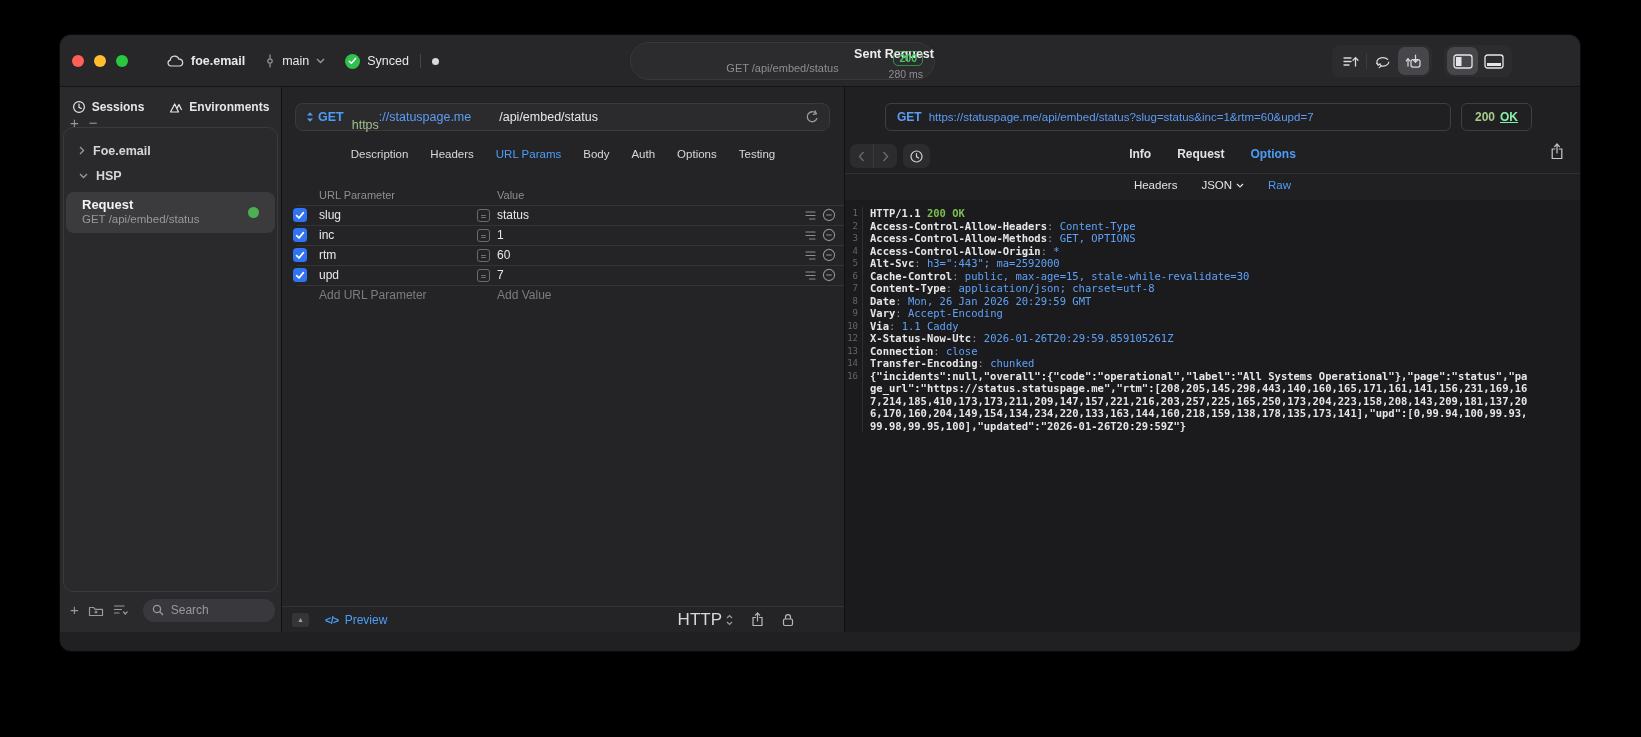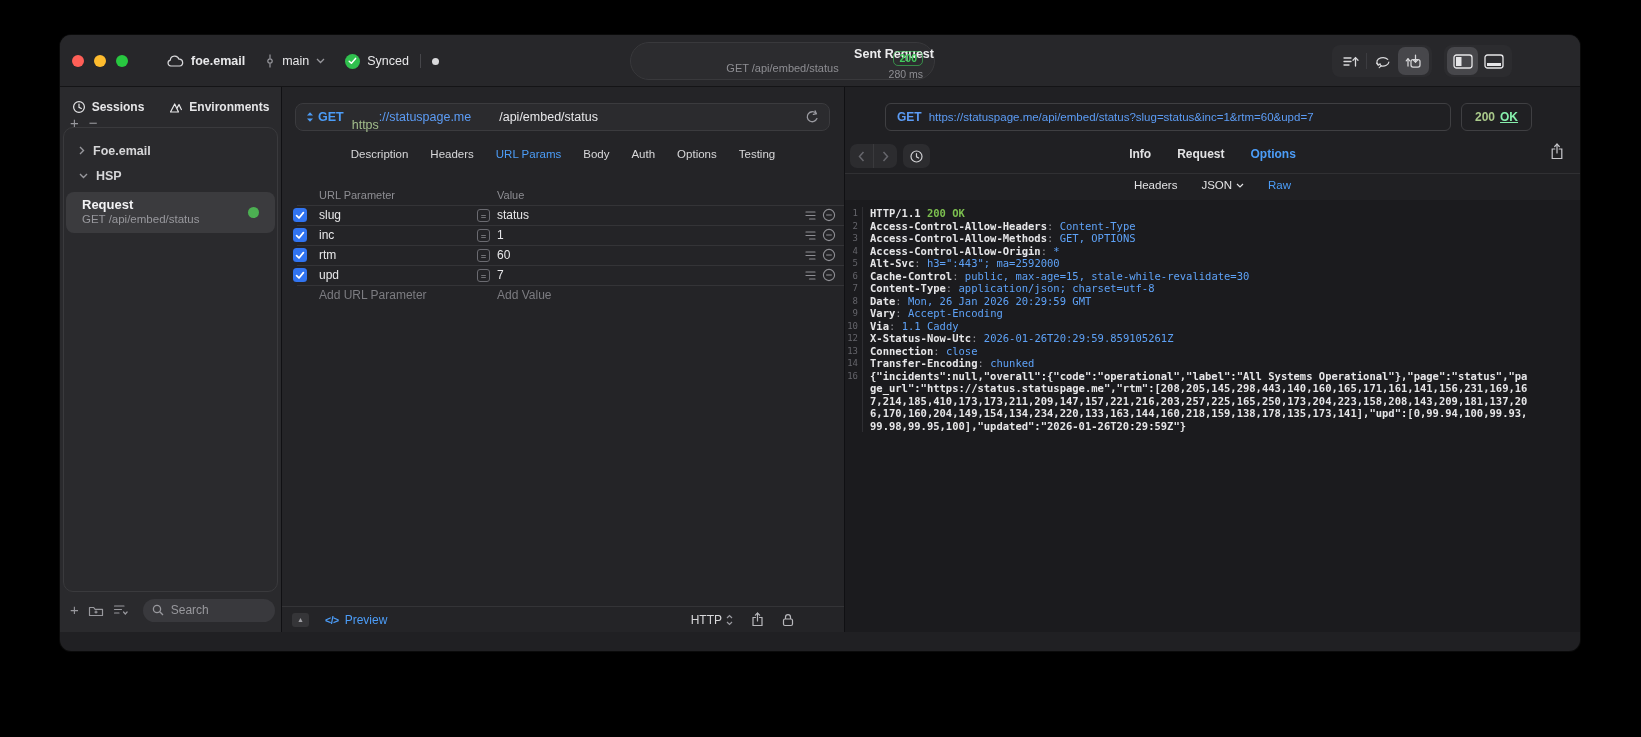--- a/index.html
+++ b/index.html
@@ -80,21 +80,21 @@
   .p-row .pval { position:absolute; left:215px; line-height:20px; }
   .p-row .ric1 { position:absolute; right:27px; top:4px; display:flex; }
   .p-row .ric2 { position:absolute; right:8px; top:3px; display:flex; }
   .p-addrow { color:#7c7c81; }
   .p-addrow .a1 { position:absolute; left:37px; line-height:20px; }
   .p-addrow .a2 { position:absolute; left:215px; line-height:20px; }
   .ed-footer { position:absolute; bottom:0; left:0; right:0; height:26px; border-top:1px solid #343437; display:flex; align-items:center; padding:0 10px; }
   .tri-box { width:17px; height:14px; background:#353538; border-radius:3px; color:#a0a0a5; font-size:7px; text-align:center; line-height:14px; margin-right:16px; }
   .preview { color:var(--accent_blue); font-size:12px; display:flex; gap:6px; align-items:center; }
   .preview .code-glyph { font-weight:700; font-size:10.5px; letter-spacing:-0.5px; }
-  .ft-right { margin-left:auto; display:flex; align-items:center; gap:18px; padding-right:40px; color:#d8d8da; font-size:12px; }
+  .ft-right { margin-left:auto; display:flex; align-items:center; gap:18px; padding-right:40px; color:#d8d8da; font-size:17px; }
   .http-sel { display:flex; align-items:center; gap:4px; }
   .ft-icon { display:flex; color:#b8b8bc; }
   
   .response { flex:1; position:relative; background:#202023; }
   .resp-url { position:absolute; left:40px; top:16px; width:566px; height:28px; border:1px solid #3f3f42; border-radius:6px; display:flex; align-items:center; padding:0 11px; font-size:11.5px; color:var(--url_blue); overflow:hidden; white-space:nowrap; }
   .resp-url .m { font-weight:700; margin-right:7px; font-size:12px; }
   .resp-status { position:absolute; left:616px; top:16px; height:28px; border:1px solid #3f3f42; border-radius:6px; display:flex; align-items:center; padding:0 13px; gap:5px; font-size:12px; }
   .rs-code { color:var(--status_green_soft); font-weight:700; } .rs-ok { color:#86efac; font-weight:600;text-decoration:underline; }
   .nav-group { position:absolute; left:5px; top:57px; width:47px; height:24px; background:#2c2c2f; border-radius:7px; display:flex; }
   .nav-btn { flex:1; display:flex; align-items:center; justify-content:center; color:#66666c; }

